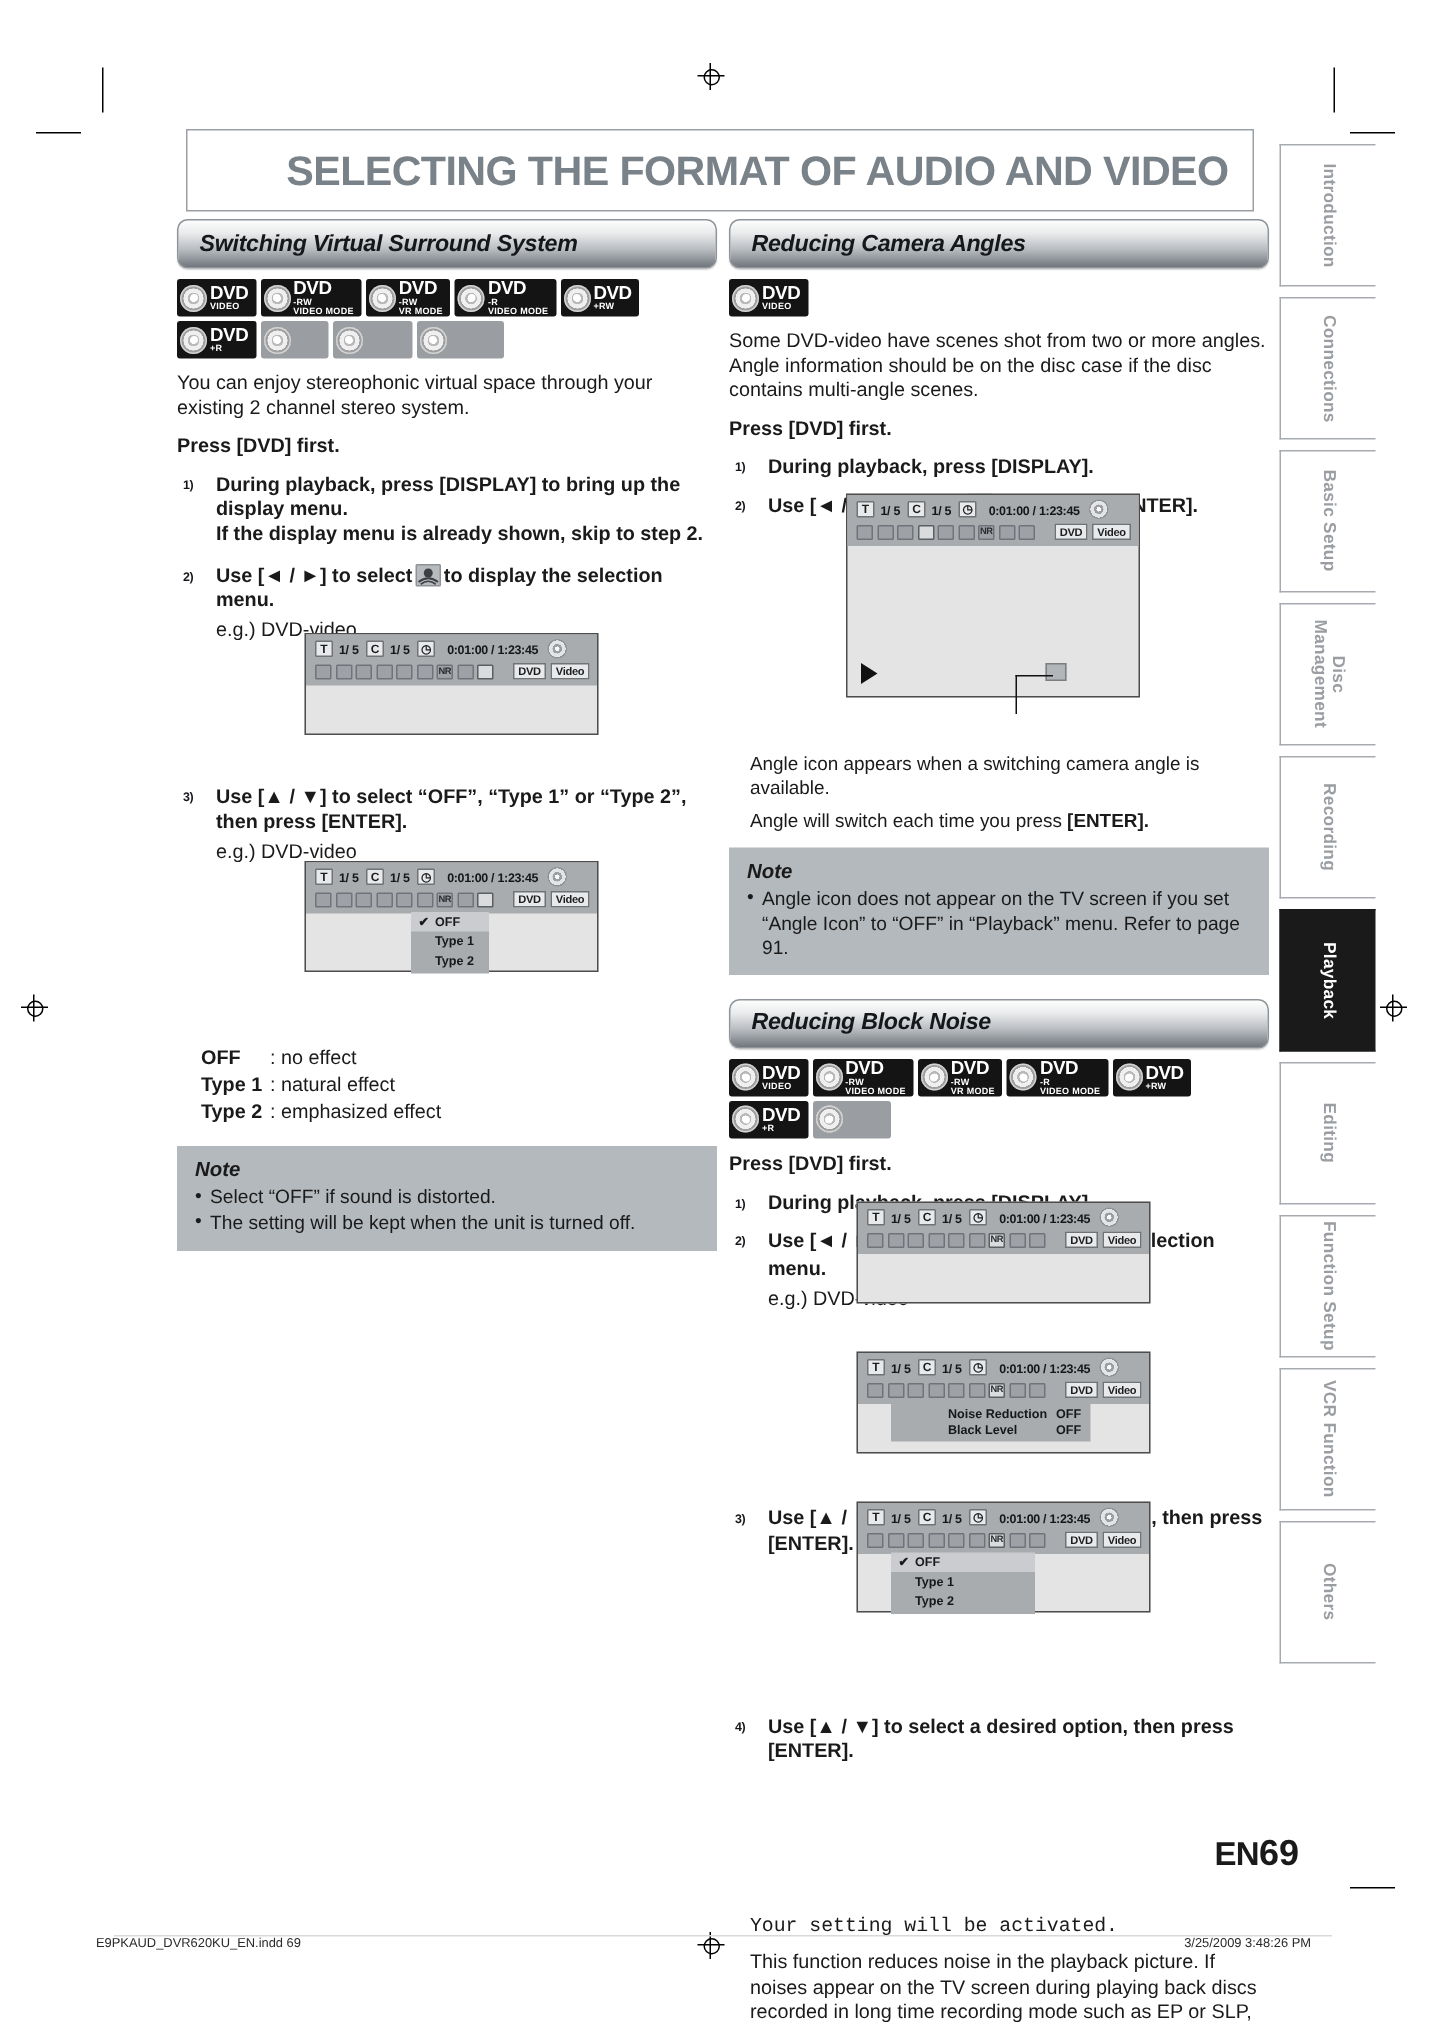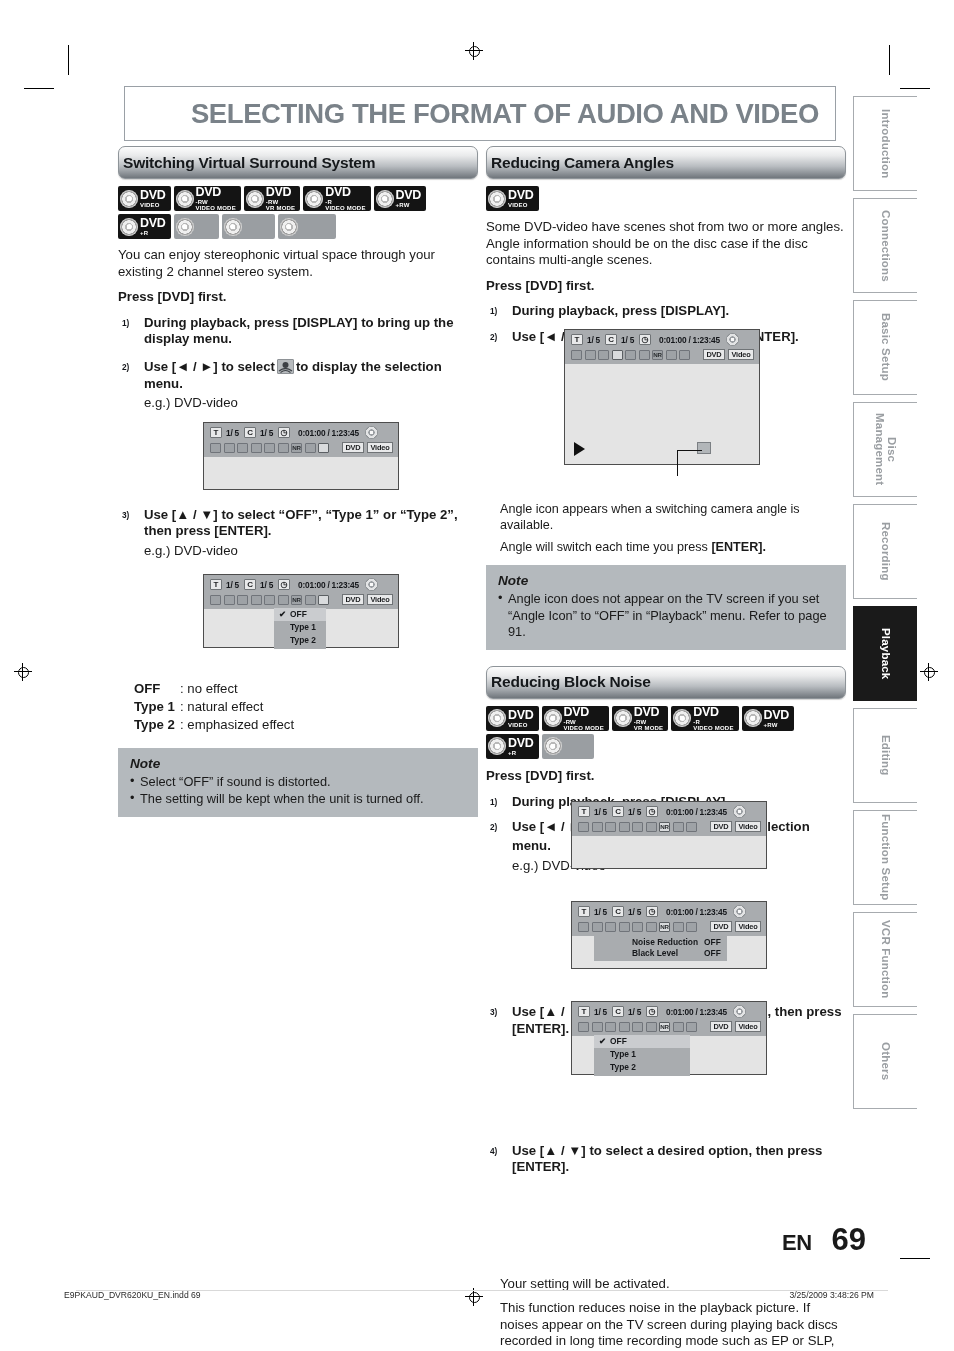--- a/index.html
+++ b/index.html
@@ -21,21 +21,21 @@
   
   .col{position:absolute;width:360px;}
   .col-left{left:118px;top:146px;}
   .col-right{left:486px;top:146px;}
 
   
   .sec-bar{position:relative;height:33px;border-radius:7px;
     background:linear-gradient(to bottom,#fdfdfd 0%,#e9eaeb 28%,#b9bdc1 62%,#70767c 100%);
     border:1px solid #8e9499;box-sizing:border-box;display:flex;align-items:center;
     box-shadow:0 1px 1px rgba(0,0,0,.18);}
-  .sec-bar span{font-size:15.5px;font-weight:bold;color:#15181b;padding-left:4px;letter-spacing:-0.2px;}
+  .sec-bar span{font-size:15.5px;font-weight:bold;color:#15181b;padding-left:14px;letter-spacing:-0.2px;font-style:italic;}
 
   
   .logos{display:flex;flex-wrap:wrap;gap:3px;margin-top:7px;}
   .disc{display:inline-flex;align-items:center;height:25px;padding:0 5px 0 2px;border-radius:2px;box-sizing:border-box;}
   .disc.black{background:#141414;color:#fff;}
   .disc.grey{background:#9a9ea2;color:#fff;}
   .disc .plat{width:18px;height:18px;border-radius:50%;flex:0 0 18px;margin-right:2px;position:relative;
      background:radial-gradient(circle at 50% 50%, #ffffff 0 18%, #b9b9b9 19% 30%, #efefef 31% 52%, #9f9f9f 53% 70%, #e8e8e8 71% 100%);
      box-shadow:inset 0 0 0 1px rgba(255,255,255,.55);}
   .disc .plat:after{content:"";position:absolute;left:6.5px;top:6.5px;width:5px;height:5px;border-radius:50%;background:#fff;}
@@ -107,21 +107,21 @@
   .tabs{position:absolute;left:853px;top:96px;width:64px;}
   .tab{width:64px;border:1px solid #a7abaf;border-right:none;box-sizing:border-box;margin-bottom:7px;
        display:flex;align-items:center;justify-content:center;}
   .tab span{writing-mode:vertical-rl;font-size:11.5px;font-weight:bold;color:#9a9ea2;letter-spacing:.2px;text-align:center;line-height:12px;}
   .tab.active{background:#1a1a1a;border-color:#1a1a1a;}
   .tab.active span{color:#fff;}
 
   
   .pgnum{position:absolute;right:88px;top:1222px;display:flex;align-items:baseline;justify-content:space-between;}
   .pgnum .en{font-size:22px;font-weight:bold;letter-spacing:-.5px;}
-  .pgnum .no{font-size:31px;font-weight:bold;margin-left:20px;}
+  .pgnum .no{font-size:24px;font-weight:bold;}
   .footline{position:absolute;left:76px;top:1290px;width:812px;border-top:1px solid #d9d9d9;}
   .foot{position:absolute;top:1290px;font-size:8.6px;color:#2a2a2a;font-family:"Liberation Sans",sans-serif;}
   .foot.l{left:64px;}
   .foot.r{right:80px;}
 </style>
 </head>
 <body>
 
 <div class="crop" style="left:68px;top:45px;width:1.3px;height:30px;"></div>
 <div class="crop" style="left:24px;top:88px;width:30px;height:1.3px;"></div>
@@ -218,20 +218,21 @@
     </div>
   </div>
 
   <p class="body">You can enjoy stereophonic virtual space through your existing 2 channel stereo system.</p>
   <p class="bold">Press [DVD] first.</p>
 
   <div class="step">
     <div class="num">1)</div>
     <div class="txt">
       <div>During playback, press [DISPLAY] to bring up the display menu.</div>
+      <div>If the display menu is already shown, skip to step 2.</div>
     </div>
   </div>
 
   <div class="step" style="margin-top:11px;">
     <div class="num">2)</div>
     <div class="txt">
       <span>Use [◄ / ►] to select</span><span class="ig"><svg width="15" height="13" viewBox="0 0 15 13">
             <ellipse cx="7.5" cy="5" rx="3" ry="3" fill="#3c4045"></ellipse>
             <path d="M1 11 Q7.5 6 14 11" stroke="#3c4045" stroke-width="1.3" fill="none"></path>
             <path d="M2.5 12.5 Q7.5 8.5 12.5 12.5" stroke="#3c4045" stroke-width="1.1" fill="none"></path>
@@ -589,21 +590,21 @@
         <span class="badge">Video</span>
       </div>
     </div>
     <div class="dropdown" style="left:22px;top:31px;width:96px;">
       <div class="dd-item active"><span class="ck">✔</span><span>OFF</span></div>
       <div class="dd-item"><span>Type 1</span></div>
       <div class="dd-item"><span>Type 2</span></div>
     </div>
   </div>
 
-  <p class="body" style="margin-top:100px;padding-left:14px;">Your setting will be activated.</p>
+  <p class="body" style="margin-top:100px;padding-left:14px;font-family:Liberation Mono, monospace;">Your setting will be activated.</p>
   <p class="body" style="padding-left:14px;">This function reduces noise in the playback picture. If noises appear on the TV screen during playing back discs recorded in long time recording mode such as EP or SLP, select “Type 1” or “Type 2”.</p>
 
 </div>
 
 <div class="tabs">
   <div class="tab" style="height:95px;">
       <span>Introduction</span>
     </div>
   <div class="tab" style="height:95px;">
       <span>Connections</span>

